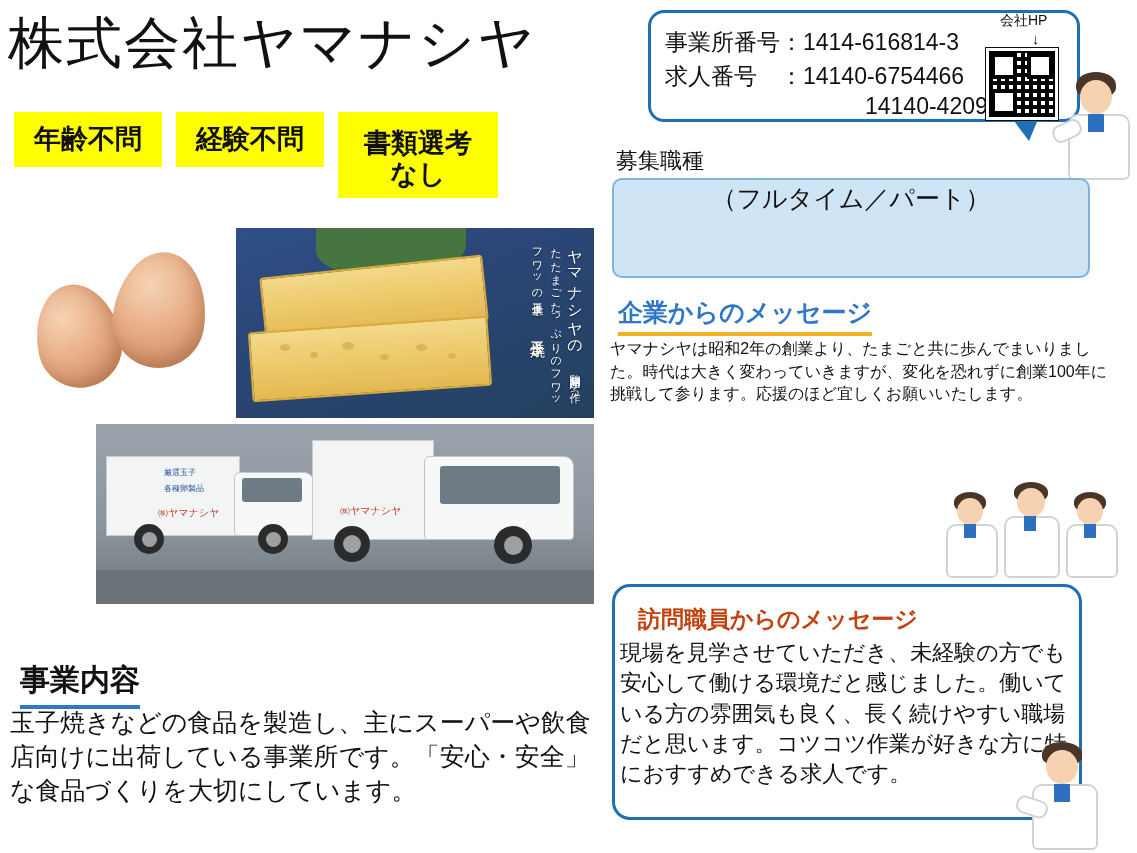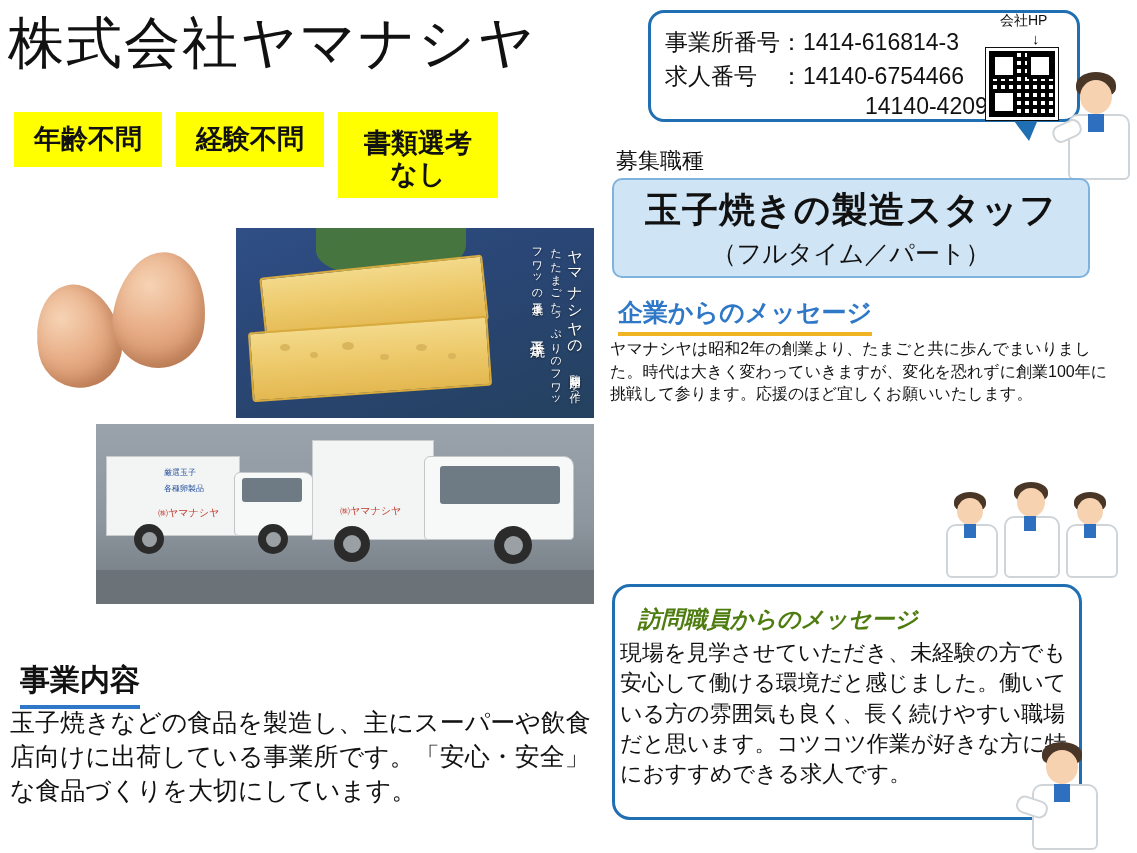--- a/index.html
+++ b/index.html
@@ -162,21 +162,21 @@
     position:absolute;left:610px;top:338px;width:512px;
     font-size:16px;line-height:1.42;color:#111;
   }
 
   .visit-box{
     position:absolute;left:612px;top:584px;width:470px;height:236px;
     border:3px solid #1f6fb2;border-radius:18px;background:#ffffff;
     box-sizing:border-box;
   }
   .visit-head{
-    position:absolute;left:638px;top:604px;font-size:23px;font-weight:bold;color:#4d7c0f;font-style:italic;
+    position:absolute;left:638px;top:604px;font-size:23px;font-weight:bold;color:#c2410c;
   }
   .visit-body{
     position:absolute;left:620px;top:638px;width:448px;
     font-size:22px;line-height:1.38;color:#111;
   }
 </style>
 </head>
 <body>
 
 <div class="page">
@@ -262,21 +262,20 @@
   <div class="person" style="left:1064px;top:72px;width:70px;height:110px;">
     <span class="p-hair" style="left:12px;top:0;width:40px;height:26px;"></span>
     <span class="p-head" style="left:16px;top:8px;width:32px;height:34px;"></span>
     <span class="p-body" style="left:4px;top:42px;width:58px;height:62px;"></span>
     <span class="p-collar" style="left:24px;top:42px;width:16px;height:18px;transform:rotate(0deg);"></span>
     <span class="p-arm" style="left:-12px;top:50px;width:26px;height:14px;transform:rotate(-25deg);"></span>
   </div>
 
   <div class="job-label">募集職種</div>
   <div class="job-box">
-    <div class="job-title">玉子焼きの製造スタッフ</div>
     <div class="job-sub">（フルタイム／パート）</div>
   </div>
 
   <div class="msg-head">企業からのメッセージ</div>
   <div class="msg-body">ヤマナシヤは昭和2年の創業より、たまごと共に歩んでまいりました。時代は大きく変わっていきますが、変化を恐れずに創業100年に挑戦して参ります。応援のほど宜しくお願いいたします。</div>
 
   <div class="person" style="left:944px;top:474px;width:176px;height:102px;">
     <span class="p-hair" style="left:10px;top:18px;width:32px;height:20px;"></span>
     <span class="p-head" style="left:13px;top:24px;width:26px;height:27px;"></span>
     <span class="p-body" style="left:2px;top:50px;width:48px;height:50px;"></span>

